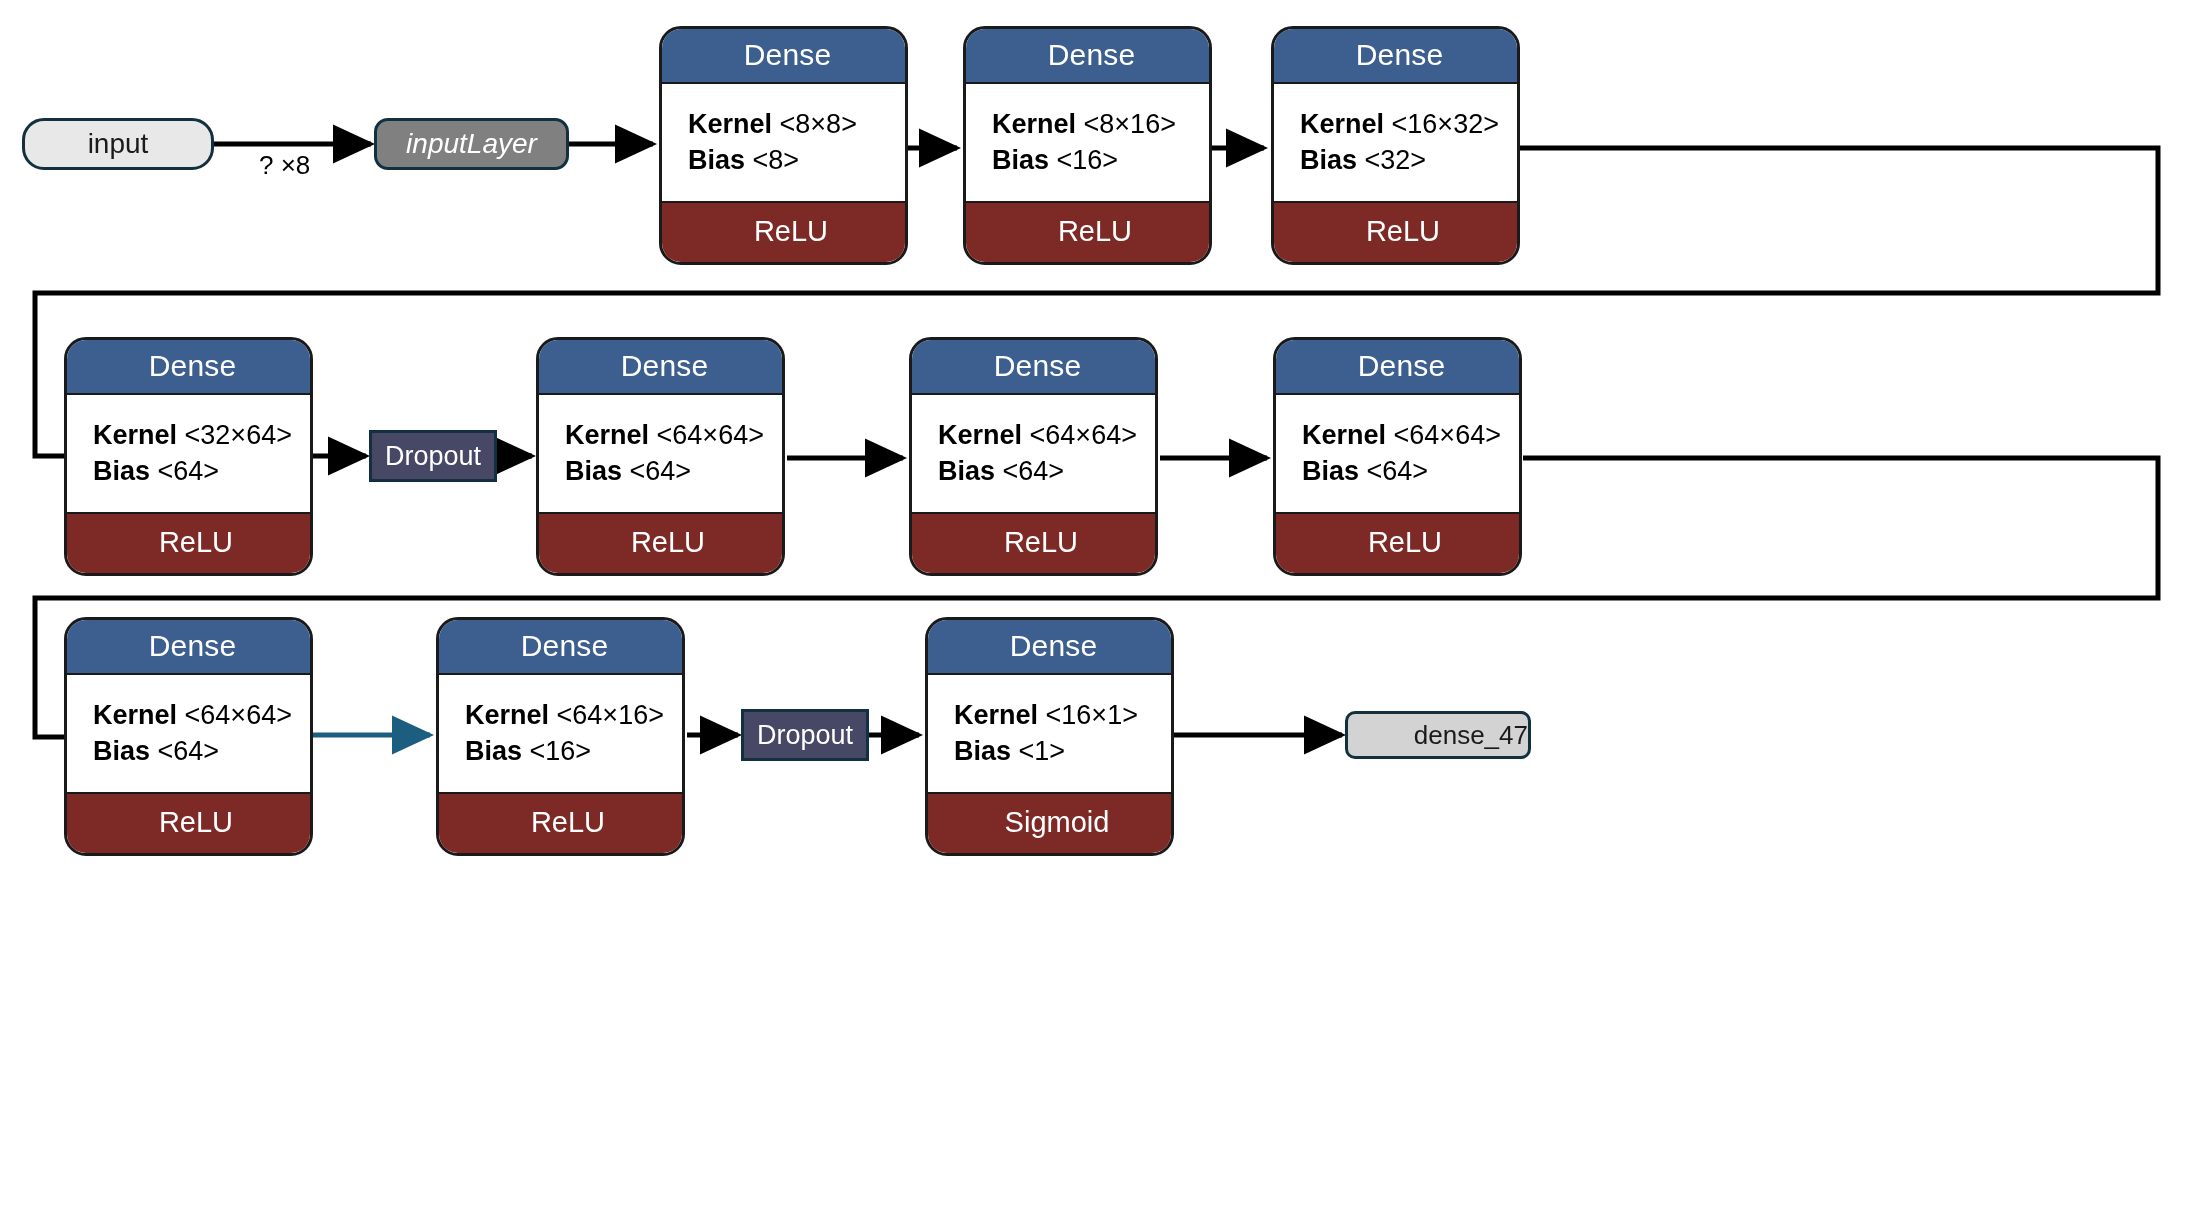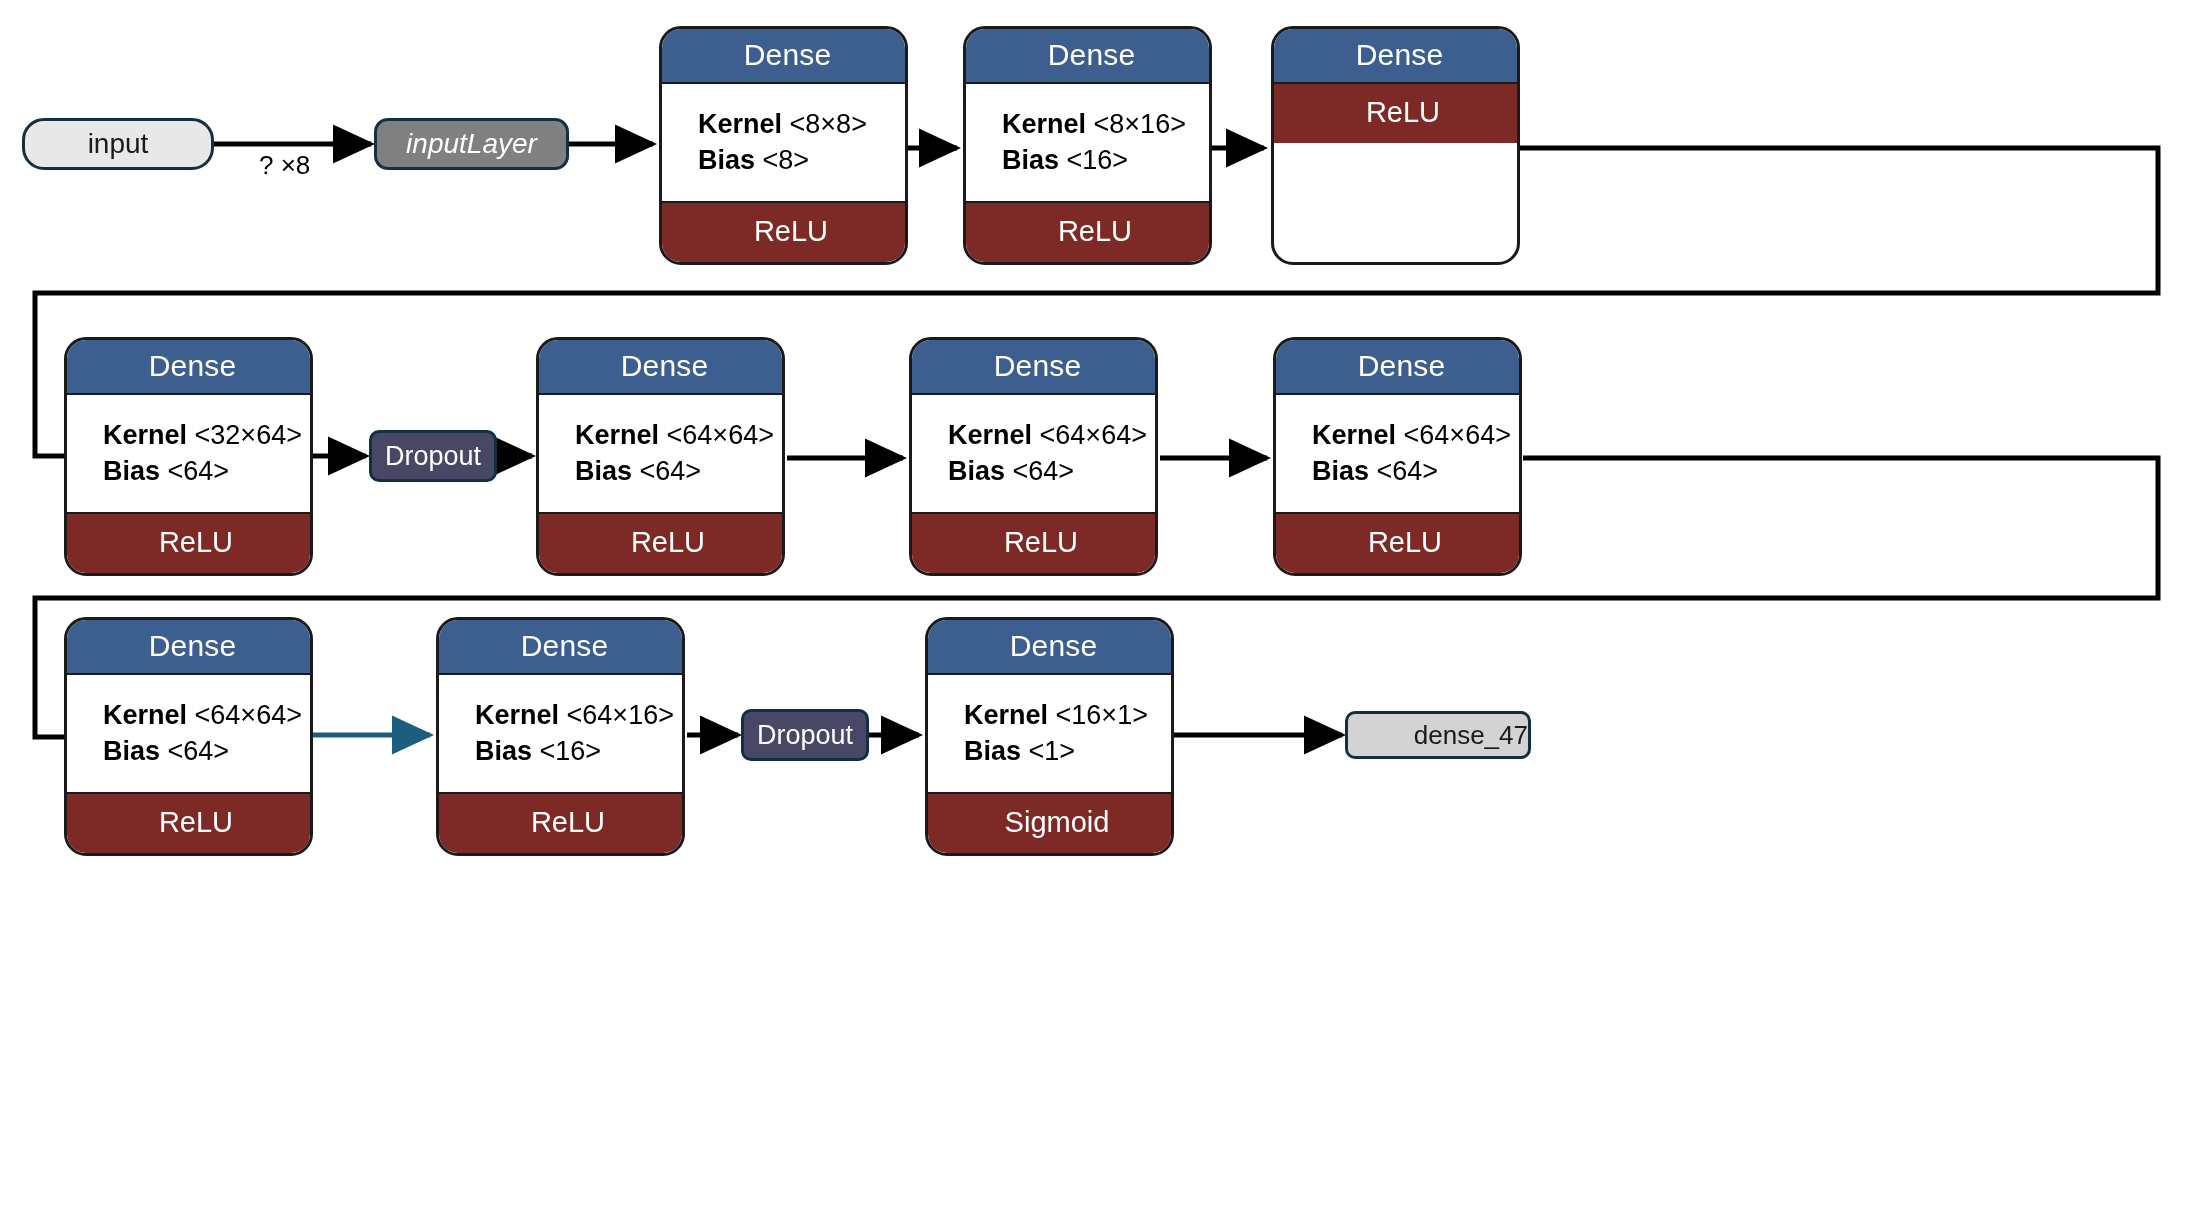--- a/index.html
+++ b/index.html
@@ -46,21 +46,21 @@
     padding: 11px 0 12px 8px;
     border-bottom: 2px solid #1a1a1a;
     letter-spacing: 0.2px;
   }
   .dense-body {
     flex: 1 1 auto;
     background: #ffffff;
     display: flex;
     flex-direction: column;
     justify-content: center;
-    padding-left: 36px;
+    padding-left: 26px;
     border-bottom: 2px solid #1a1a1a;
   }
   .dense-row {
     font-size: 27px;
     line-height: 1.33;
     color: #000000;
     white-space: nowrap;
   }
   .dense-row .k {
     font-weight: bold;
@@ -102,21 +102,21 @@
     background: #d3d3d3;
   }
   .pill.gray {
     background: #808080;
     color: #ffffff;
     border-radius: 14px;
   }
   .pill.dropout {
     background: #464866;
     color: #ffffff;
-    border-radius: 10px;
+    border-radius: 0;
     border: 3px solid #12303f;
     font-size: 27px;
   }
 
   
   .edge-label {
     position: absolute;
     font-size: 26px;
     color: #000000;
     white-space: nowrap;
@@ -201,20 +201,30 @@
       <div class="dense-row">
         <span class="k">Bias</span>
         <span class="v"> &lt;16&gt;</span>
       </div>
     </div>
     <div class="dense-foot">ReLU</div>
   </div>
 
   <div class="dense-block" style="left:1271px; top:26px; width:249px; height:239px;">
     <div class="dense-head">Dense</div>
+    <div class="dense-body">
+      <div class="dense-row">
+        <span class="k">Kernel</span>
+        <span class="v"> &lt;16×32&gt;</span>
+      </div>
+      <div class="dense-row">
+        <span class="k">Bias</span>
+        <span class="v"> &lt;32&gt;</span>
+      </div>
+    </div>
     <div class="dense-foot">ReLU</div>
   </div>
 
   <div class="dense-block" style="left:64px; top:337px; width:249px; height:239px;">
     <div class="dense-head">Dense</div>
     <div class="dense-body">
       <div class="dense-row">
         <span class="k">Kernel</span>
         <span class="v"> &lt;32×64&gt;</span>
       </div>

